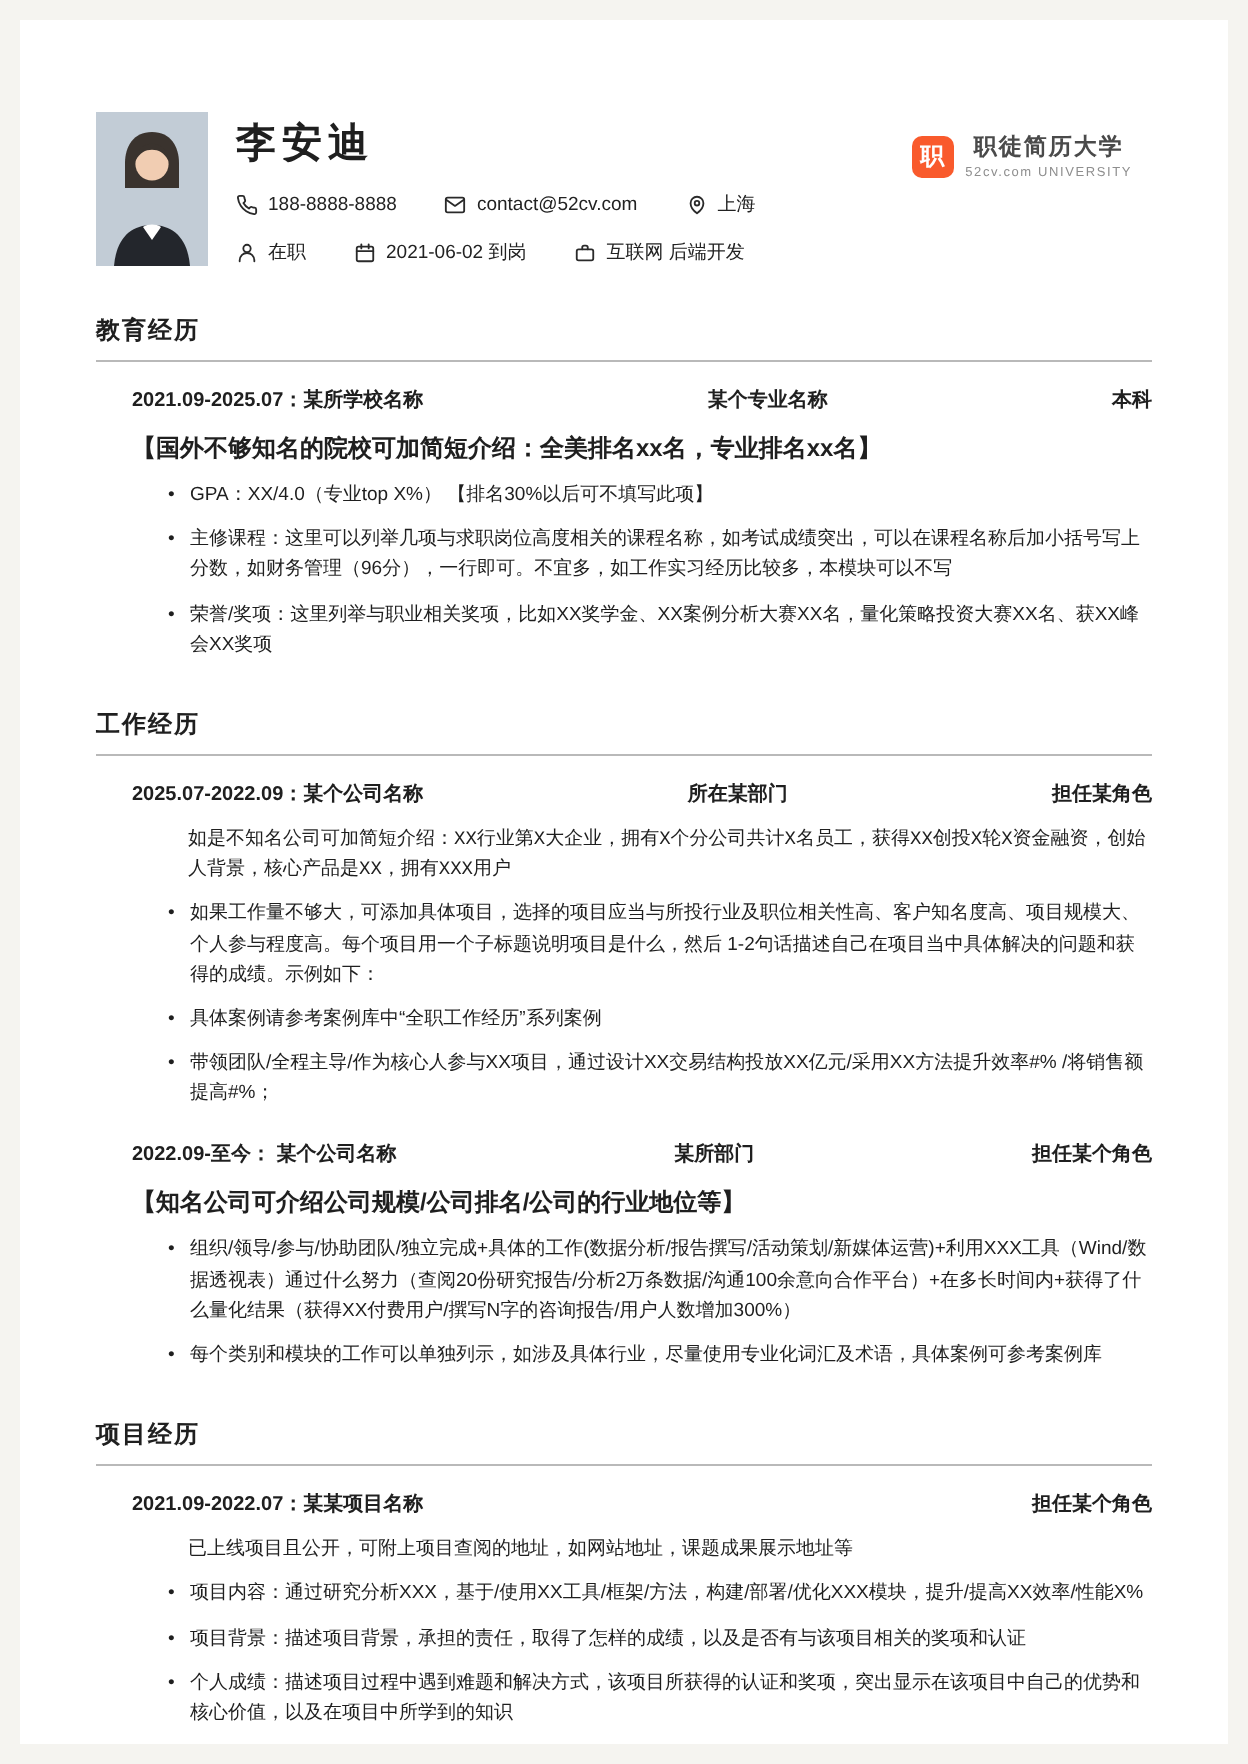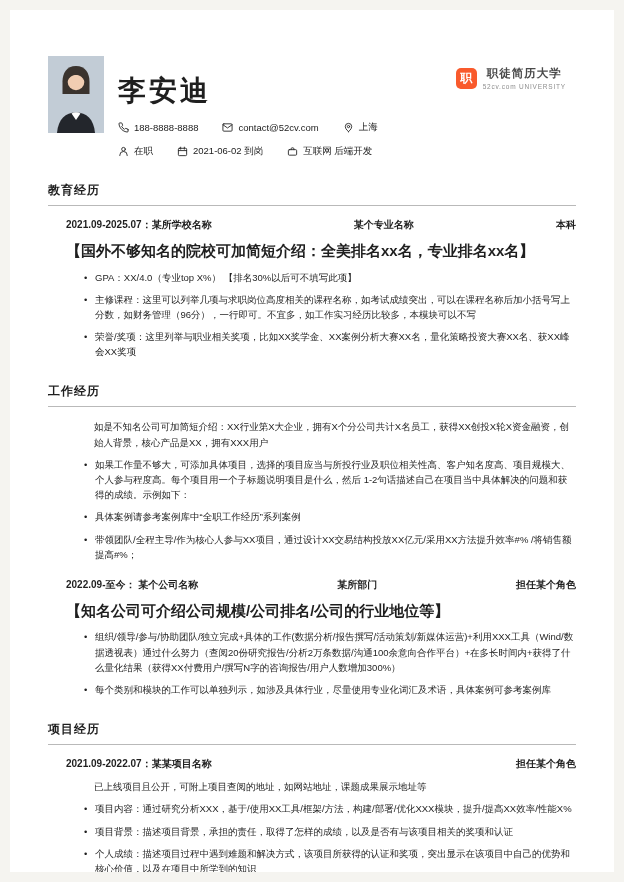--- a/index.html
+++ b/index.html
@@ -10,21 +10,21 @@
     border:10px solid #f5f4f0;
     padding:46px 38px 30px 38px;
     overflow:hidden; position:relative;
   }
 
   
   .header { display:flex; }
   .photo { width:56px; height:77px; flex:0 0 56px; }
   .photo svg { width:56px; height:77px; display:block; }
   .header-main { margin-left:14px; flex:1; }
-  .name { font-size:28px; font-weight:bold; letter-spacing:3px; margin-top:16px; }
+  .name { font-size:20px; font-weight:bold; letter-spacing:3px; margin-top:2px; }
   .contact-row { display:flex; align-items:center; gap:24px; margin-top:11px; font-size:9.5px; color:#222; }
   .contact-item { display:flex; align-items:center; gap:5px; }
   .ic { width:11px; height:11px; stroke:#2a2a2a; fill:none; stroke-width:2; stroke-linecap:round; stroke-linejoin:round; display:block; }
 
   .logo { position:absolute; top:56px; right:48px; display:flex; align-items:center; }
   .logo-badge {
     width:21px; height:21px; background:#f95a2c; border-radius:5px;
     color:#fff; font-size:12px; font-weight:bold;
     display:flex; align-items:center; justify-content:center; position:relative;
   }
@@ -41,22 +41,22 @@
   .section-title {
     font-size:12px; font-weight:bold; letter-spacing:1px;
     padding-bottom:6px; border-bottom:1px solid #b9b9b9;
   }
   .entry { margin-top:12px; padding-left:18px; }
   .entry + .entry { margin-top:16px; }
   .entry-head { display:flex; align-items:baseline; font-size:10px; font-weight:bold; }
   .entry-left { white-space:nowrap; }
   .entry-center { flex:1; text-align:center; }
   .entry-right { white-space:nowrap; }
-  .note { font-size:15px; font-weight:bold; margin-top:8px; line-height:1.5; }
-  .intro { font-size:9.5px; margin-top:8px; line-height:1.6; padding-left:28px; overflow-wrap:anywhere; }
+  .note { font-size:12px; font-weight:bold; margin-top:8px; line-height:1.5; }
+  .intro { font-size:9.5px; margin-top:8px; line-height:1.6; padding-left:28px; overflow-wrap:anywhere;font-family:Liberation Mono, monospace; }
   .bullets { list-style:none; margin-top:2px; padding-left:18px; }
   .bullets li {
     position:relative; padding-left:11px; margin-top:7px;
     font-size:9.5px; line-height:1.6; overflow-wrap:anywhere;
   }
   .bullets li::before { content:"•"; position:absolute; left:0; top:0; font-size:9.5px; }
 </style>
 </head>
 <body>
 
@@ -144,20 +144,25 @@
         <li>主修课程：这里可以列举几项与求职岗位高度相关的课程名称，如考试成绩突出，可以在课程名称后加小括号写上分数，如财务管理（96分），一行即可。不宜多，如工作实习经历比较多，本模块可以不写</li>
         <li>荣誉/奖项：这里列举与职业相关奖项，比如XX奖学金、XX案例分析大赛XX名，量化策略投资大赛XX名、获XX峰会XX奖项</li>
       </ul>
     </div>
   </div>
 
   <div class="section">
     <div class="section-title">工作经历</div>
 
     <div class="entry">
+      <div class="entry-head">
+        <span class="entry-left">2025.07-2022.09：某个公司名称</span>
+        <span class="entry-center">所在某部门</span>
+        <span class="entry-right">担任某角色</span>
+      </div>
       <div class="intro">如是不知名公司可加简短介绍：XX行业第X大企业，拥有X个分公司共计X名员工，获得XX创投X轮X资金融资，创始人背景，核心产品是XX，拥有XXX用户</div>
       <ul class="bullets">
         <li>如果工作量不够大，可添加具体项目，选择的项目应当与所投行业及职位相关性高、客户知名度高、项目规模大、个人参与程度高。每个项目用一个子标题说明项目是什么，然后 1-2句话描述自己在项目当中具体解决的问题和获得的成绩。示例如下：</li>
         <li>具体案例请参考案例库中“全职工作经历”系列案例</li>
         <li>带领团队/全程主导/作为核心人参与XX项目，通过设计XX交易结构投放XX亿元/采用XX方法提升效率#% /将销售额提高#%；</li>
       </ul>
     </div>
 
     <div class="entry">
       <div class="entry-head">

